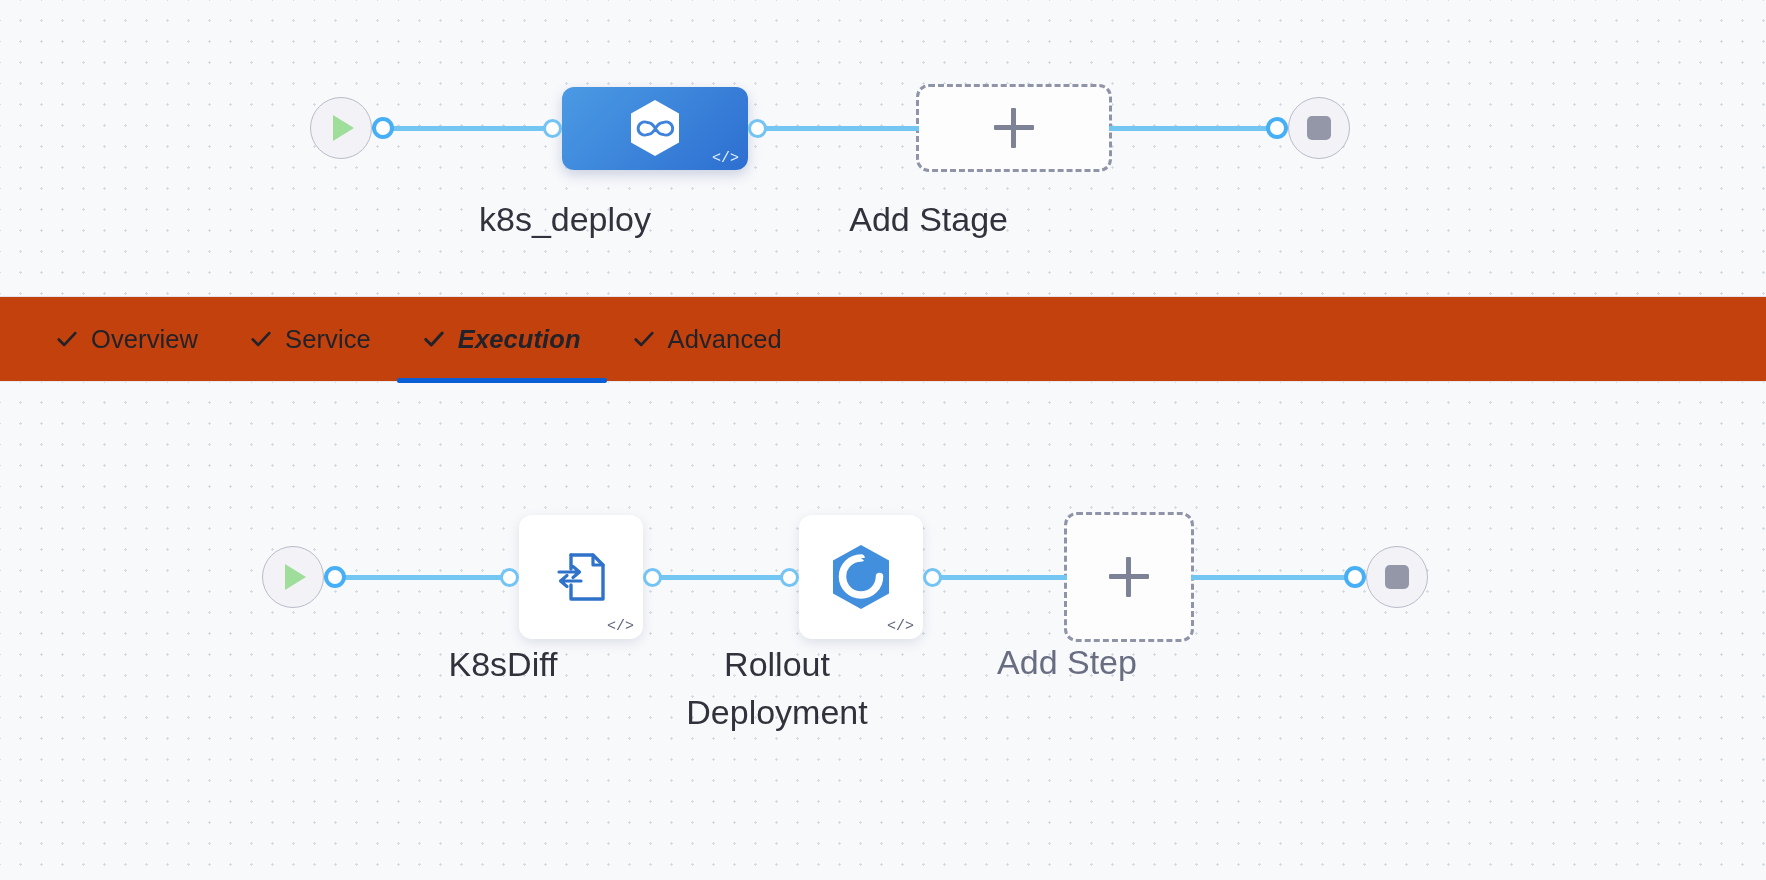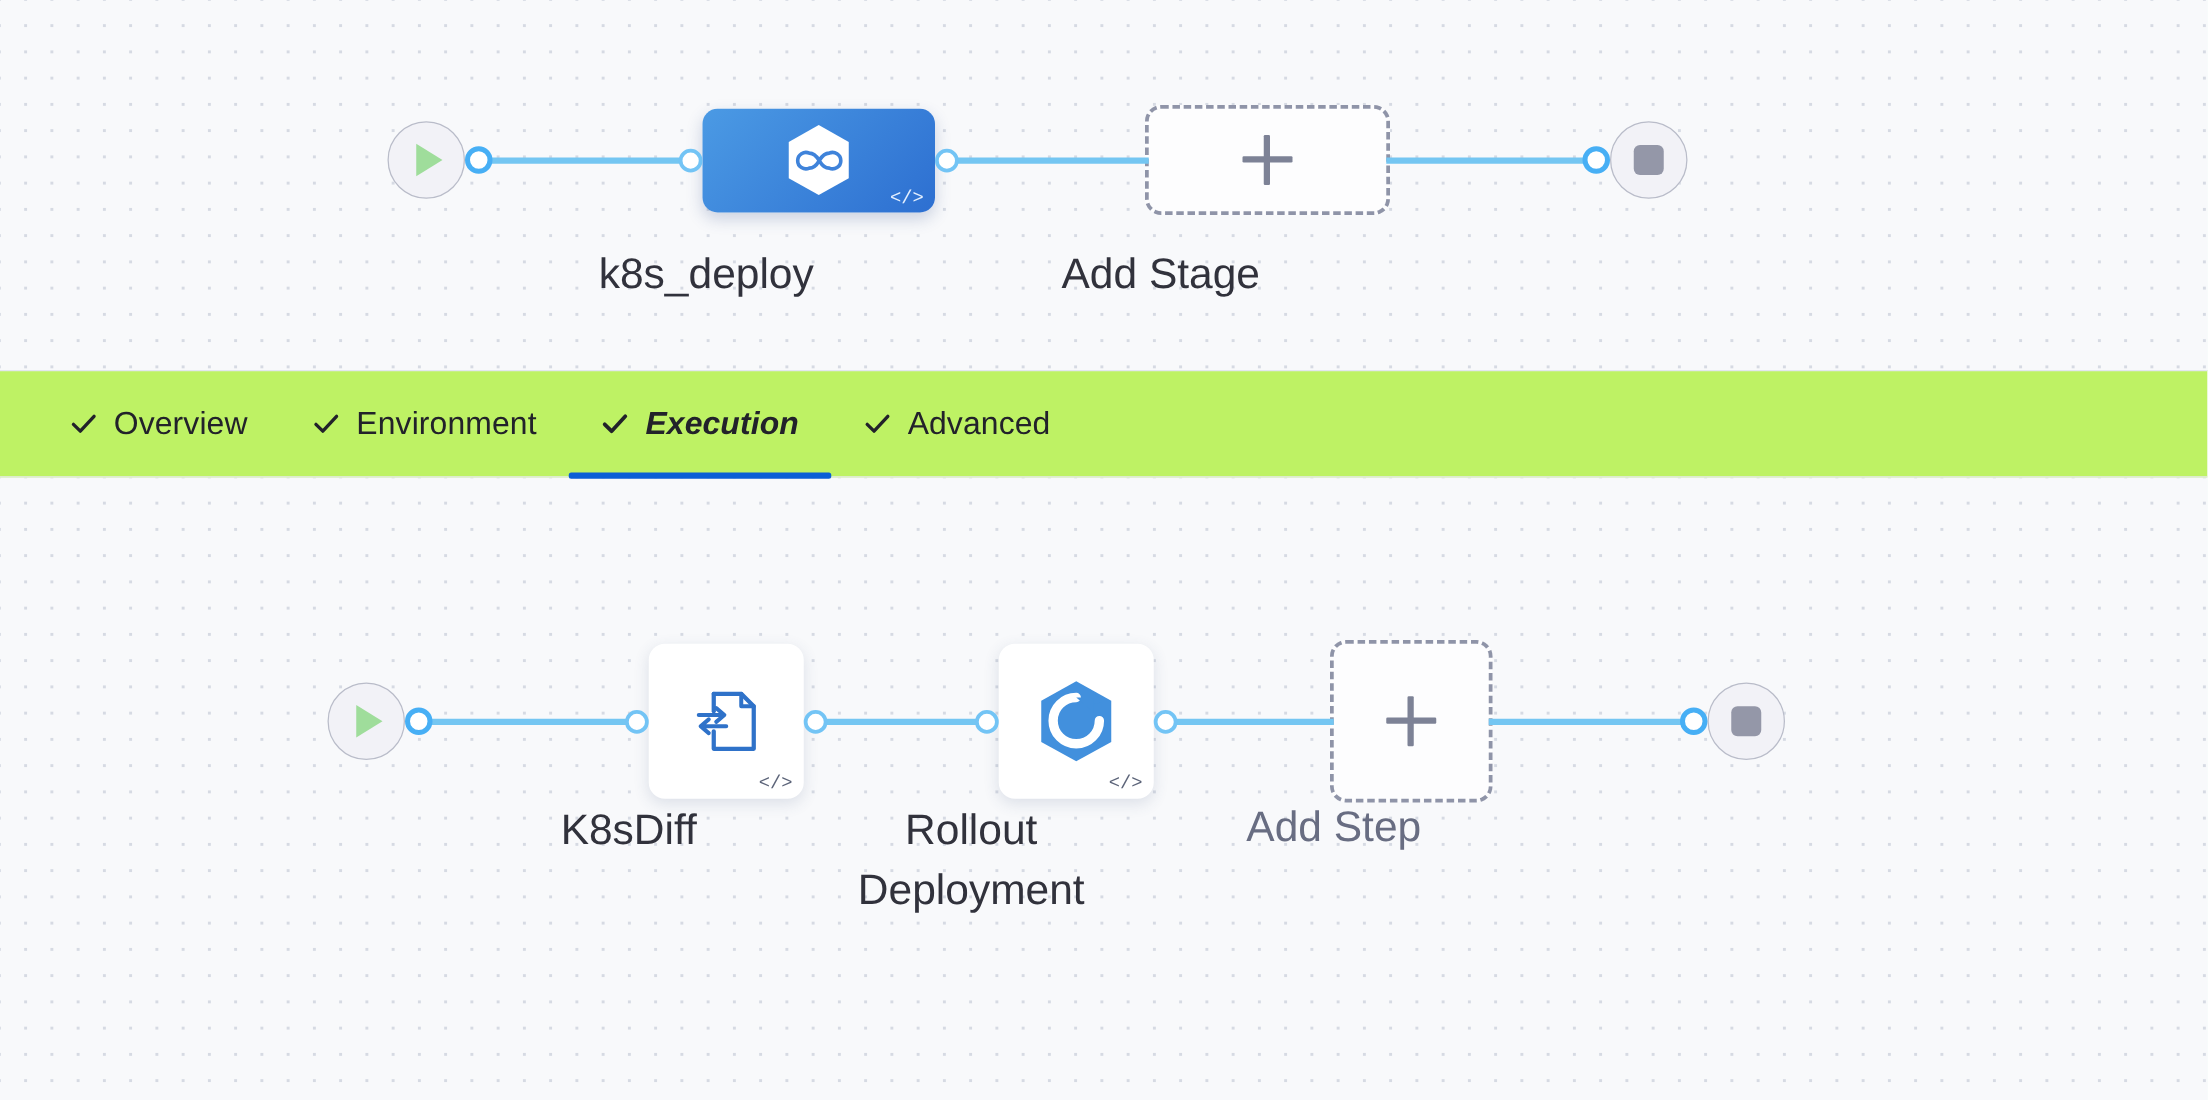--- a/index.html
+++ b/index.html
@@ -32,21 +32,21 @@
   }
 
   .stage-canvas { height: 296px; flex: none; }
   .step-canvas  { flex: 1 1 auto; }
 
   
   .tabbar {
     position: relative;
     height: 86px;
     flex: none;
-    background: #bef264;
+    background: #c2410c;
     border-top: 1px solid #e3e6ef;
     border-bottom: 1px solid #e8eaef;
     display: flex;
     align-items: center;
     padding-left: 30px;
     gap: 0px;
     z-index: 5;
   }
   .tab {
     position: relative;
@@ -268,27 +268,27 @@
 
   <div class="tabbar">
 
     <div class="tab">
       <svg class="check" viewBox="0 0 24 24">
         <path d="M3 12.5 L9 18.5 L21 5.5" fill="none" stroke="currentColor" stroke-width="2.9" stroke-linecap="round" stroke-linejoin="round"></path>
       </svg>
       <span class="tab-label">Overview</span>
     </div>
 
-
     <div class="tab">
       <svg class="check" viewBox="0 0 24 24">
         <path d="M3 12.5 L9 18.5 L21 5.5" fill="none" stroke="currentColor" stroke-width="2.9" stroke-linecap="round" stroke-linejoin="round"></path>
       </svg>
-      <span class="tab-label">Environment</span>
-    </div>
+      <span class="tab-label">Service</span>
+    </div>
+
 
     <div class="tab active">
       <svg class="check" viewBox="0 0 24 24">
         <path d="M3 12.5 L9 18.5 L21 5.5" fill="none" stroke="currentColor" stroke-width="3.3" stroke-linecap="round" stroke-linejoin="round"></path>
       </svg>
       <span class="tab-label">Execution</span>
     </div>
 
     <div class="tab">
       <svg class="check" viewBox="0 0 24 24">

